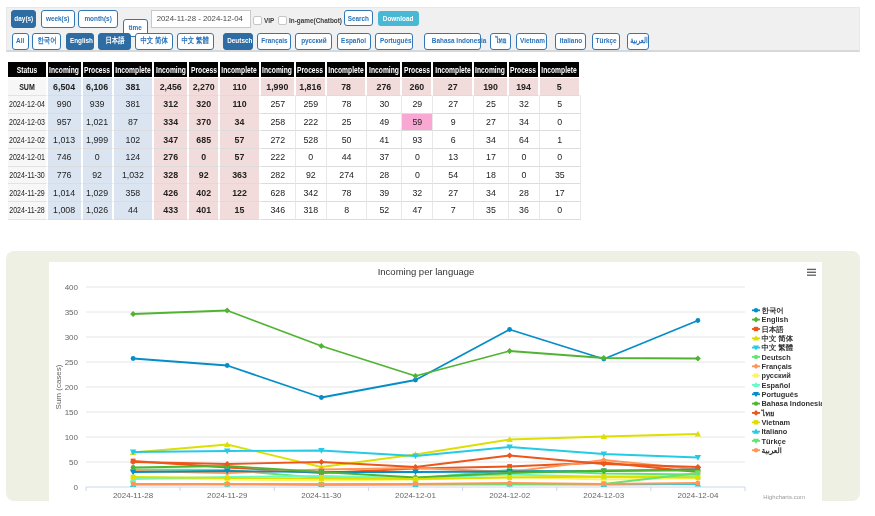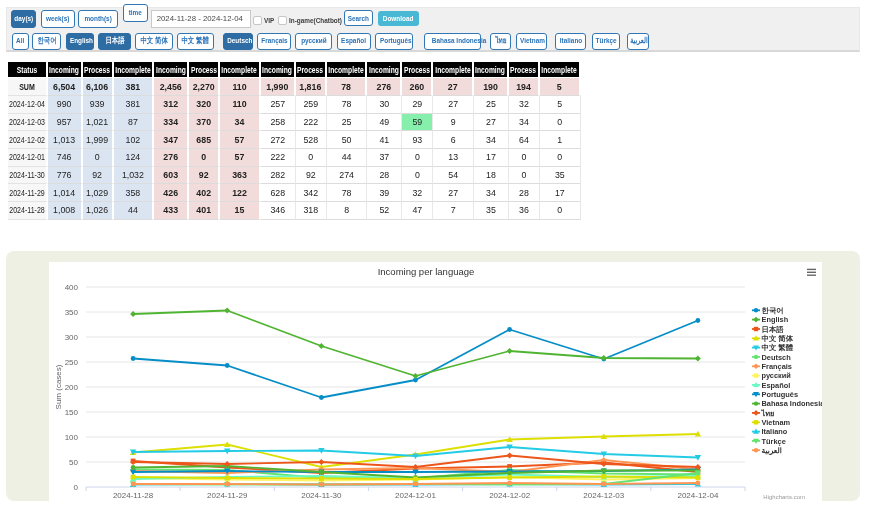--- a/index.html
+++ b/index.html
@@ -31,21 +31,21 @@
 .lc.b { font-weight:bold; }
 .dc.bold { font-weight:bold; }
 .chartpanel { position:absolute; left:6px; top:251px; width:854px; height:249.5px; background:#eef0e4; border-radius:8px; }
 .chart { position:absolute; left:49px; top:261.5px; width:773px; height:239px; }
 </style></head>
 <body>
 <div class="toolbar"></div>
 <div class="btn on" style="left:11px;top:9.5px;width:25px;height:18px;font-size:8px;line-height:16px"><span class="nr">day(s)</span></div>
 <div class="btn" style="left:40.7px;top:9.5px;width:34px;height:18px;font-size:8px;line-height:16px"><span class="nr">week(s)</span></div>
 <div class="btn" style="left:77.9px;top:9.5px;width:40px;height:18px;font-size:8px;line-height:16px"><span class="nr">month(s)</span></div>
-<div class="btn" style="left:123.1px;top:4px;width:24.5px;height:18px;font-size:8px;line-height:16px"><span class="nr">time</span></div>
+<div class="btn" style="left:123.1px;top:19px;width:24.5px;height:18px;font-size:8px;line-height:16px"><span class="nr">time</span></div>
 <div class="inp">2024-11-28 - 2024-12-04</div>
 <div class="cb" style="left:253px"></div>
 <div class="cblab" style="left:264px"><span class="nr">VIP</span></div>
 <div class="cb" style="left:278.4px"></div>
 <div class="cblab" style="left:288.7px"><span class="nr">In-game(Chatbot)</span></div>
 <div class="btn srch" style="left:344px;top:10px;width:29px;height:16px;font-size:8px;line-height:15px"><span class="nr">Search</span></div>
 <div class="dl"><span class="nr">Download</span></div>
 <div class="btn" style="left:11.6px;top:33px;width:17px;height:16.6px;font-size:8px;line-height:14.600000000000001px"><span class="nr">All</span></div>
 <div class="btn" style="left:32.1px;top:33px;width:29.4px;height:16.6px;font-size:8px;line-height:14.600000000000001px"><span class="nr">한국어</span></div>
 <div class="btn on" style="left:65.5px;top:33px;width:28.9px;height:16.6px;font-size:8px;line-height:14.600000000000001px"><span class="nr">English</span></div>
@@ -180,21 +180,21 @@
 <td class="dc" style="background:#dbe5f1">957</td>
 <td class="dc" style="background:#dbe5f1">1,021</td>
 <td class="dc" style="background:#dbe5f1">87</td>
 <td class="dc bold" style="background:#f2dcdb">334</td>
 <td class="dc bold" style="background:#f2dcdb">370</td>
 <td class="dc bold" style="background:#f2dcdb">34</td>
 <td class="dc wh" style="background:#ffffff">258</td>
 <td class="dc wh" style="background:#ffffff">222</td>
 <td class="dc wh" style="background:#ffffff">25</td>
 <td class="dc wh" style="background:#ffffff">49</td>
-<td class="dc wh" style="background:#86efac">59</td>
+<td class="dc wh" style="background:#f9a8d4">59</td>
 <td class="dc wh" style="background:#ffffff">9</td>
 <td class="dc wh" style="background:#ffffff">27</td>
 <td class="dc wh" style="background:#ffffff">34</td>
 <td class="dc wh" style="background:#ffffff">0</td>
 </tr>
 <tr class="dr">
         <td class="lc">
           <div class="nr">2024-12-02</div>
         </td>
 <td class="dc" style="background:#dbe5f1">1,013</td>
@@ -233,21 +233,21 @@
 <td class="dc wh" style="background:#ffffff">0</td>
 <td class="dc wh" style="background:#ffffff">0</td>
 </tr>
 <tr class="dr">
         <td class="lc">
           <div class="nr">2024-11-30</div>
         </td>
 <td class="dc" style="background:#dbe5f1">776</td>
 <td class="dc" style="background:#dbe5f1">92</td>
 <td class="dc" style="background:#dbe5f1">1,032</td>
-<td class="dc bold" style="background:#f2dcdb">603</td>
+<td class="dc bold" style="background:#f2dcdb">328</td>
 <td class="dc bold" style="background:#f2dcdb">92</td>
 <td class="dc bold" style="background:#f2dcdb">363</td>
 <td class="dc wh" style="background:#ffffff">282</td>
 <td class="dc wh" style="background:#ffffff">92</td>
 <td class="dc wh" style="background:#ffffff">274</td>
 <td class="dc wh" style="background:#ffffff">28</td>
 <td class="dc wh" style="background:#ffffff">0</td>
 <td class="dc wh" style="background:#ffffff">54</td>
 <td class="dc wh" style="background:#ffffff">18</td>
 <td class="dc wh" style="background:#ffffff">0</td>

